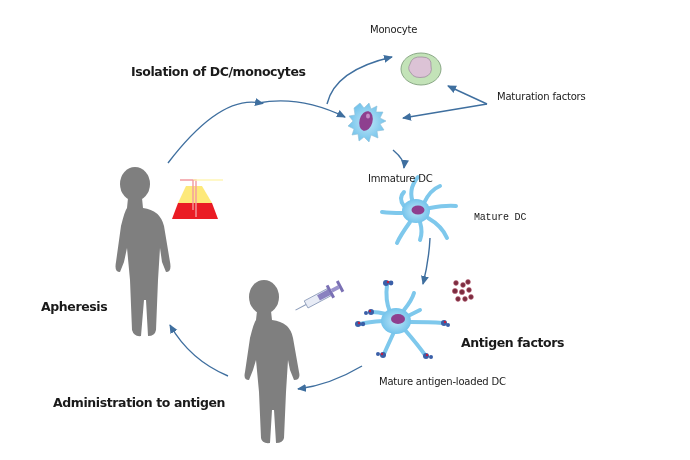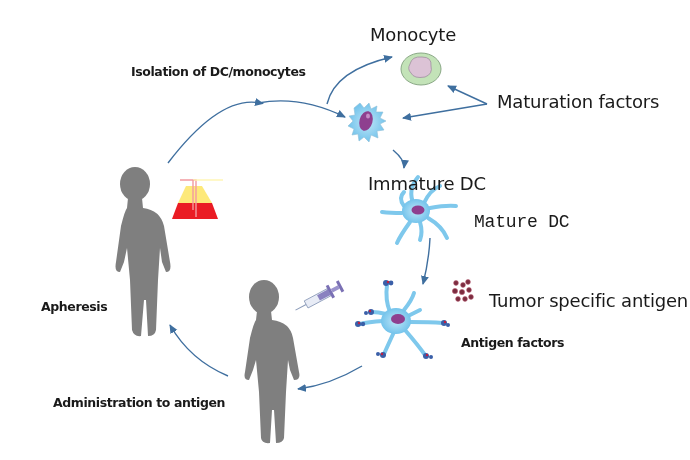--- a/index.html
+++ b/index.html
@@ -1,18 +1,18 @@
 <!DOCTYPE html>
 <html><head>
 <meta charset="utf-8">
 <style>
   html, body { margin:0; padding:0; background:#ffffff; }
   body { width:690px; height:460px; position:relative; overflow:hidden; font-family:"Liberation Sans", sans-serif; }
   #stage { position:absolute; left:0; top:0; width:690px; height:460px; }
-  .lbl { position:absolute; font-family:"DejaVu Sans", sans-serif; font-size:18px; color:#1a1a1a; white-space:nowrap; letter-spacing:-0.2px; }
+  .lbl { position:absolute; font-family:"DejaVu Sans", sans-serif; font-size:10px; color:#1a1a1a; white-space:nowrap; letter-spacing:-0.2px; }
   .bold { font-weight:bold; font-size:12.5px; letter-spacing:-0.4px;text-align:right; }
 </style>
 </head>
 <body>
 
 <div id="stage">
 <svg width="690" height="460" viewBox="0 0 690 460" xmlns="http://www.w3.org/2000/svg">
   <defs>
     <marker id="ah" markerWidth="10" markerHeight="10" refX="8" refY="5" orient="auto" markerUnits="userSpaceOnUse">
       <path d="M0,1 L9,5 L0,9 Z" fill="#3f6f9f"></path>
@@ -140,17 +140,17 @@
     <path d="M257,311 L271,311 L272,320 Q290,322 293,338 L299,372 Q301,380 294,380 L290,370 L288,360 L286,392 L284,438 Q283,443 276,443 L274,410 L272,410 L270,443 Q262,444 261,438 L259,392 L256,360 L253,370 L249,380 Q243,380 245,372 L250,338 Q254,322 256,320 Z"></path>
   </g>
 </svg>
 
 
 <div class="lbl" style="left:370px;top:24px;">Monocyte</div>
 <div class="lbl bold" style="left:131px;top:64px;">Isolation of DC/monocytes</div>
 <div class="lbl" style="left:497px;top:91px;text-align:center;">Maturation factors</div>
 <div class="lbl" style="left:368px;top:137px;margin-top:36px;">Immature  DC</div>
 <div class="lbl" style="left:474px;top:212px;font-family:Liberation Mono, monospace;">Mature DC</div>
-<div class="lbl" style="left:489px;top:290px;">Tumor  specific antigen</div>
 <div class="lbl bold" style="left:461px;top:335px;">Antigen factors</div>
+<div class="lbl" style="left:379px;top:376px;">Mature  antigen-loaded DC</div>
 <div class="lbl bold" style="left:41px;top:299px;">Apheresis</div>
 <div class="lbl bold" style="left:53px;top:395px;">Administration to antigen</div>
 </div>
 
 </body></html>

